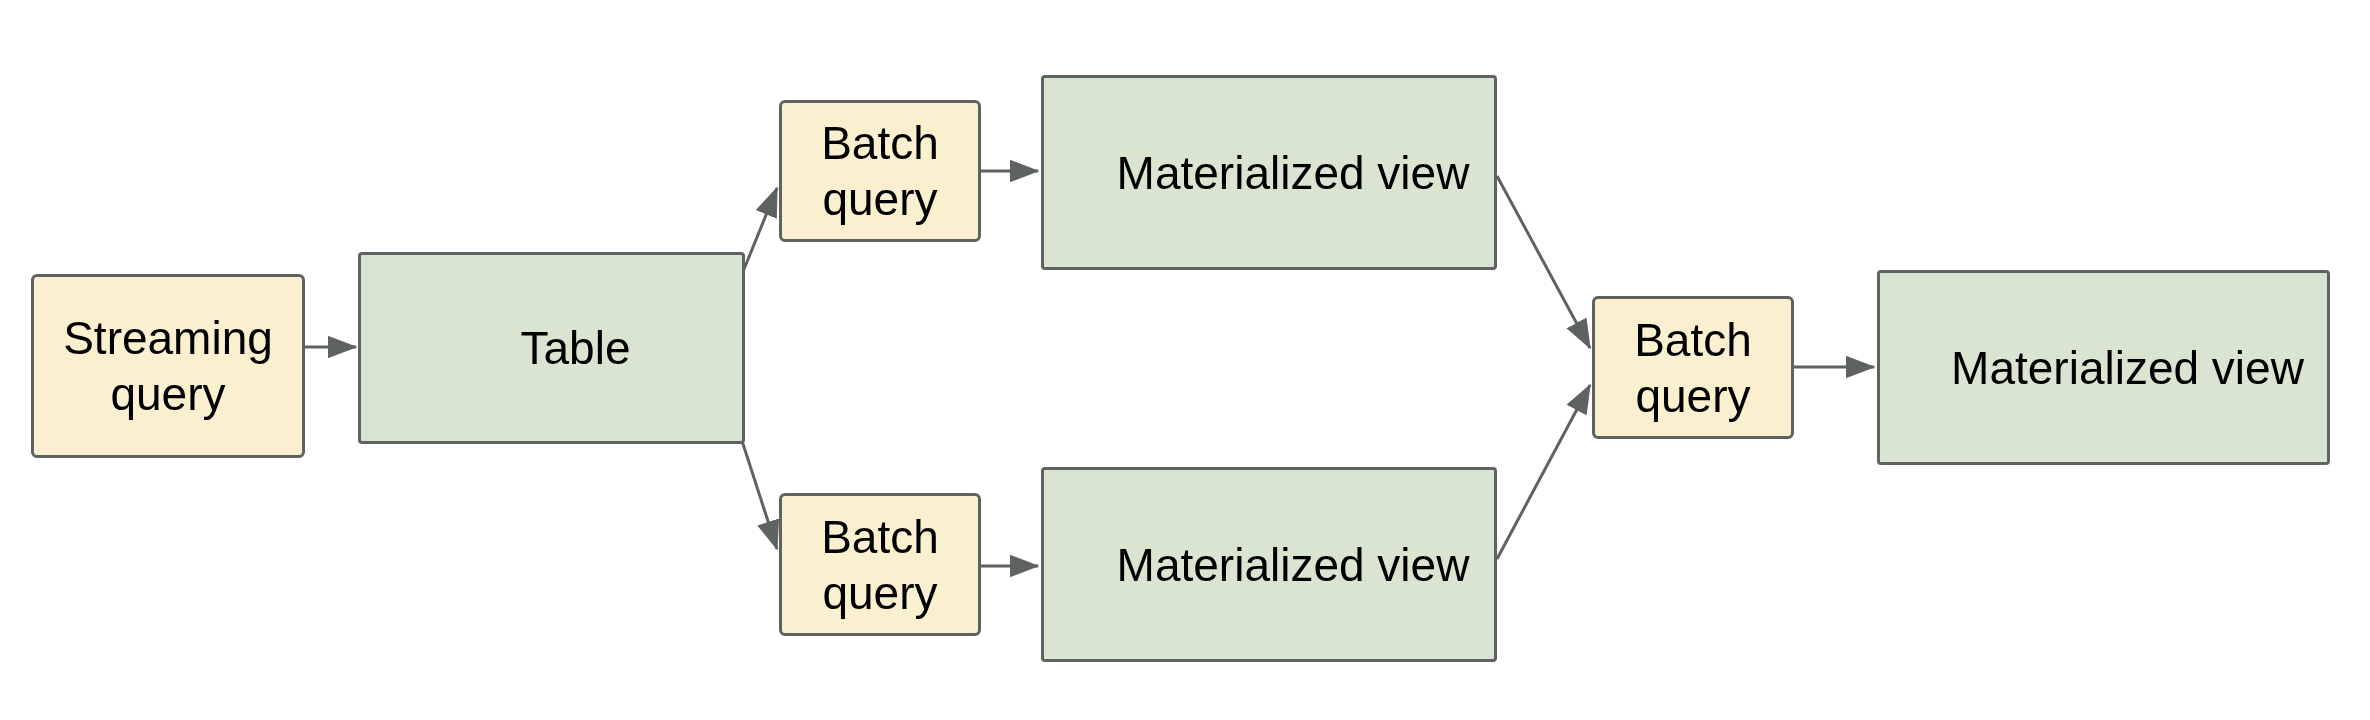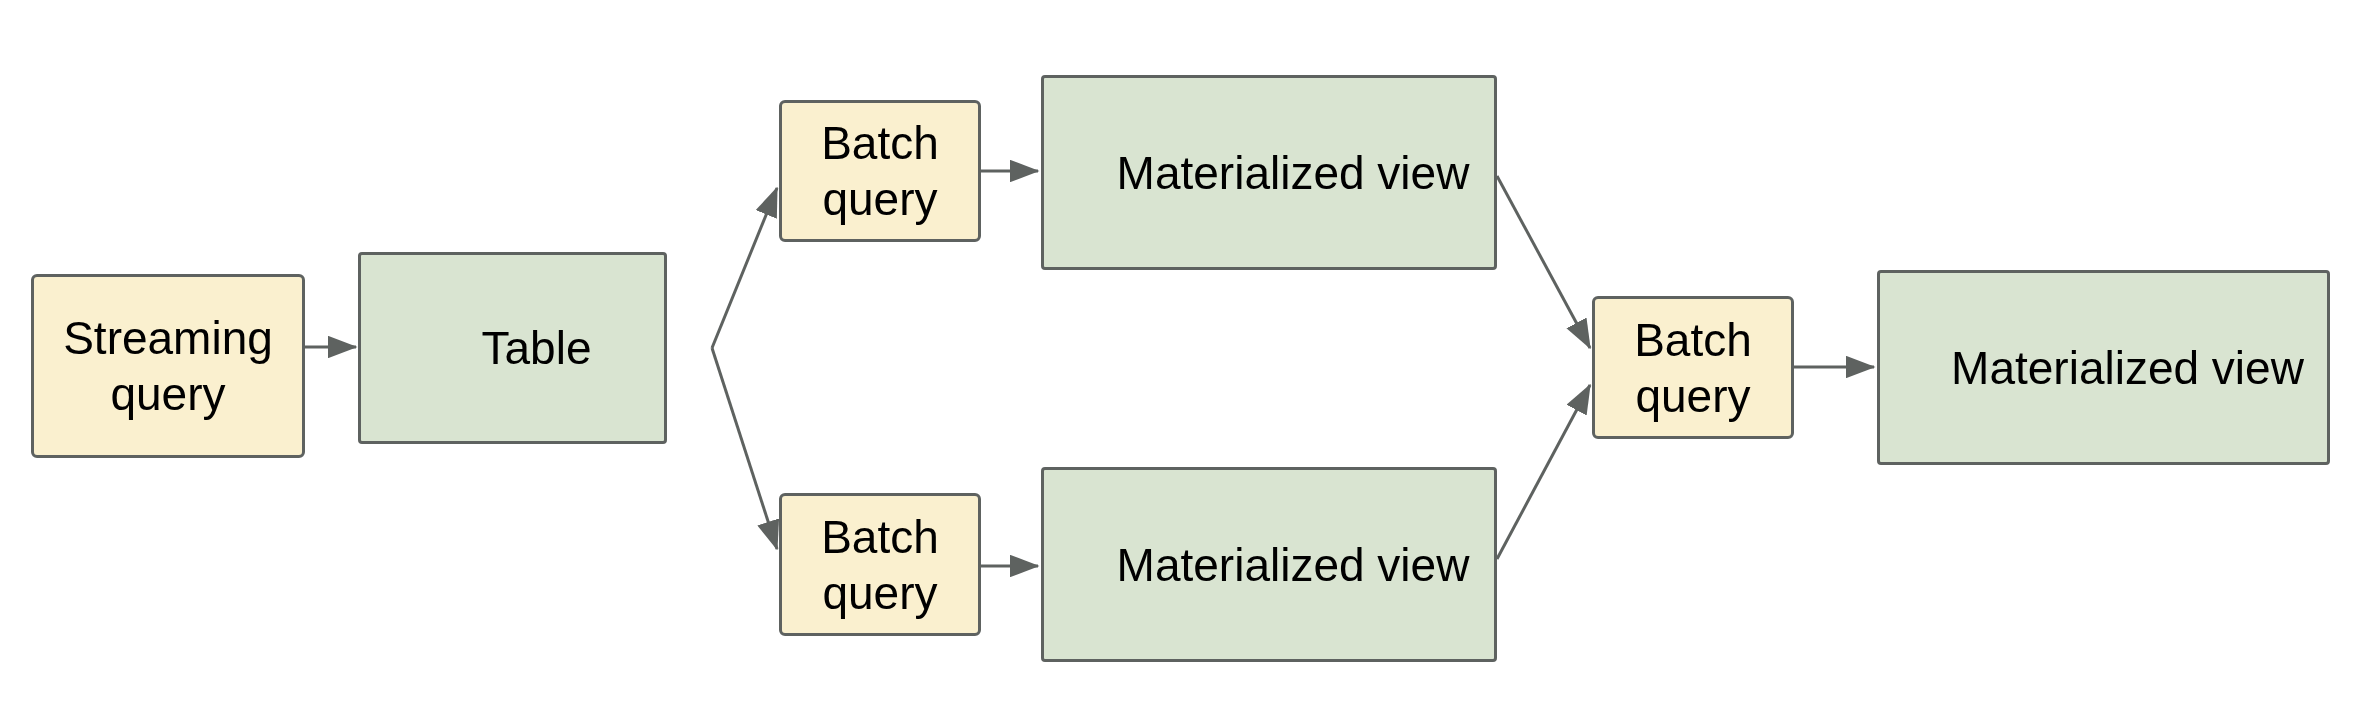--- a/index.html
+++ b/index.html
@@ -52,21 +52,21 @@
     <path class="edge" d="M981 566 L1038 566" marker-end="url(#arrowhead)"></path>
     <path class="edge" d="M1497 176 L1590 348" marker-end="url(#arrowhead)"></path>
     <path class="edge" d="M1497 559 L1590 385" marker-end="url(#arrowhead)"></path>
     <path class="edge" d="M1794 367 L1874 367" marker-end="url(#arrowhead)"></path>
   </svg>
 
   <div class="node query" style="left:31px;top:274px;width:274px;height:184px;">
     <span class="label">Streaming query</span>
   </div>
 
-  <div class="node store" style="left:358px;top:252px;width:309px;height:192px;">
+  <div class="node store" style="left:358px;top:252px;width:387px;height:192px;">
     <span class="label">Table</span>
   </div>
 
   <div class="node query" style="left:779px;top:100px;width:202px;height:142px;">
     <span class="label">Batch query</span>
   </div>
 
   <div class="node store" style="left:1041px;top:75px;width:456px;height:195px;">
     <span class="label">Materialized view</span>
   </div>

